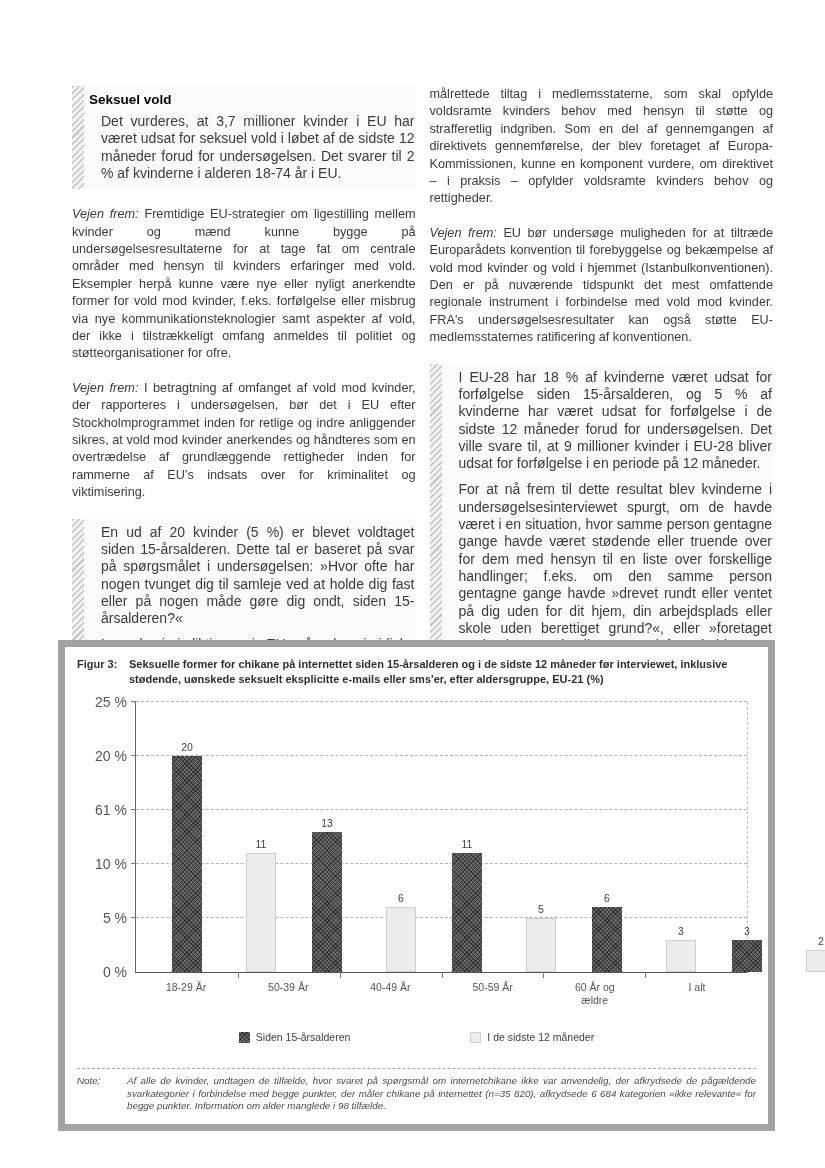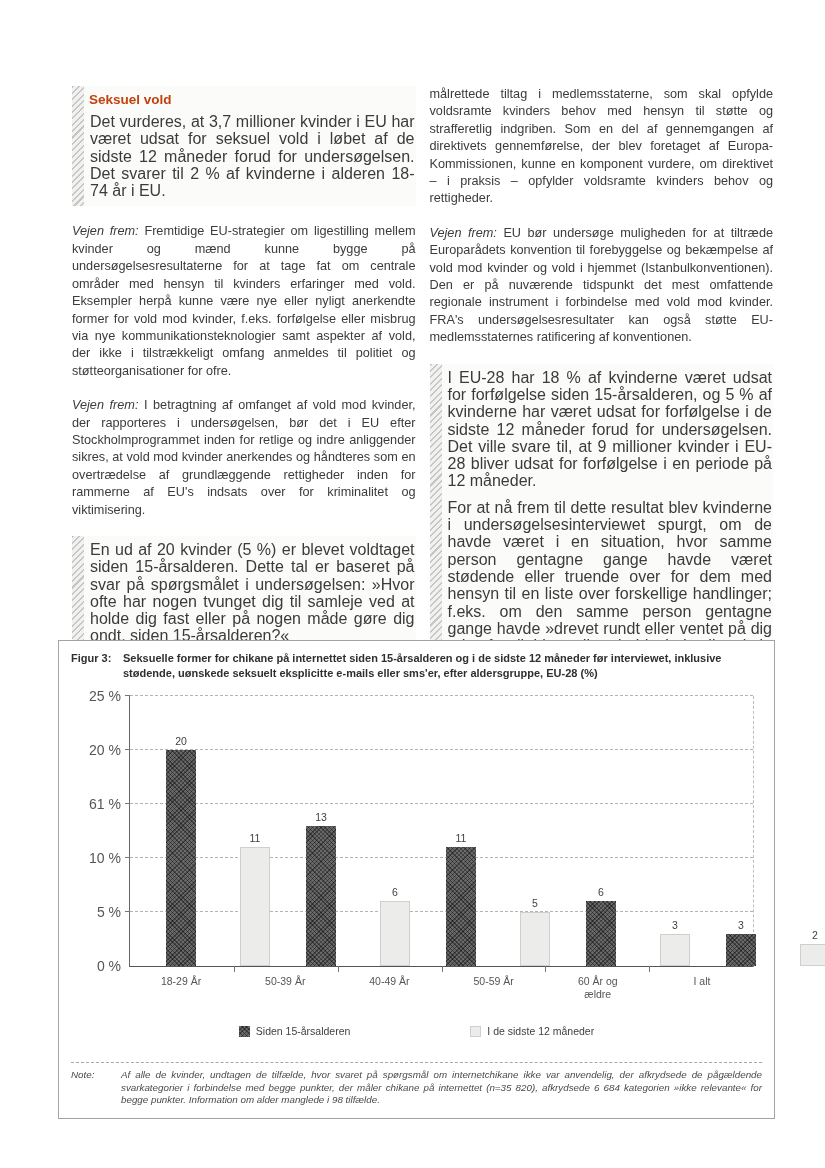--- a/index.html
+++ b/index.html
@@ -9,28 +9,28 @@
   }
   .content{position:absolute;left:72px;top:86px;width:701px;display:flex;gap:14px;}
   .col{width:344px;}
   p.body-para{font-size:12.7px;line-height:17.4px;text-align:justify;margin:0 0 17px 0;}
   .lead{font-weight:normal;font-style:italic;}
   .callout{position:relative;background:#fbfbfa;padding:5px 1px 7px 17px;margin:0 0 17px 0;}
   .callout::before{
     content:"";position:absolute;left:0;top:0;bottom:0;width:12px;
     background:repeating-linear-gradient(135deg,#c6c6c4 0 1.5px,#f1f1ef 1.5px 4.5px);
   }
-  .callout h3{font-size:13.5px;margin:1px 0 6px 0;color:#c2410c;}
-  .callout p{font-size:16px;line-height:17.3px;text-align:justify;margin:0 0 9px 1px;}
+  .callout h3{font-size:13.5px;margin:1px 0 6px 0;color:#000000;}
+  .callout p{font-size:14px;line-height:17.3px;text-align:justify;margin:0 0 9px 12px;}
   .callout p:last-child{margin-bottom:0;}
 
   
   .figure{
     position:absolute;left:58px;top:640px;width:717px;box-sizing:border-box;
-    border:1px solid #a3a3a3;background:#fff;padding:10px 12px 8px 12px;min-height:472px;
+    border:7px solid #a3a3a3;background:#fff;padding:10px 12px 8px 12px;min-height:472px;
   }
   .fig-title-row{display:flex;font-size:11px;font-weight:bold;color:#2f2f2f;line-height:14.5px;}
   .fig-label{width:52px;flex:none;}
   .fig-title{flex:1;padding-right:6px;text-align:left;}
   .chart{margin:16px 8px 0 58px;}
   .plot{
     position:relative;height:270px;display:flex;
     border-left:1px solid #666;border-bottom:1px solid #555;border-right:1px dashed #bdbdbd;
   }
   .gridline{position:absolute;left:0;right:0;height:0;border-top:1px dashed #b3b3b3;}
@@ -96,21 +96,21 @@
       <p>I EU-28 har 18 % af kvinderne været udsat for forfølgelse siden 15-årsalderen, og 5 % af kvinderne har været udsat for forfølgelse i de sidste 12 måneder forud for undersøgelsen. Det ville svare til, at 9 millioner kvinder i EU-28 bliver udsat for forfølgelse i en periode på 12 måneder.</p>
       <p>For at nå frem til dette resultat blev kvinderne i undersøgelsesinterviewet spurgt, om de havde været i en situation, hvor samme person gentagne gange havde været stødende eller truende over for dem med hensyn til en liste over forskellige handlinger; f.eks. om den samme person gentagne gange havde »drevet rundt eller ventet på dig uden for dit hjem, din arbejdsplads eller skole uden berettiget grund?«, eller »foretaget stødende, truende eller tavse telefonopkald?«.</p>
     </div>
     <p class="body-para"><span class="lead">Vejen frem:</span> <span>EU-medlemsstaterne tilskyndes til at udarbejde specifikke nationale handlingsplaner for vold mod kvinder, hvor undersøgelsesresultaterne anvendes i tilfælde af manglende data på nationalt plan. Aktører i det civile samfund, der arbejder med voldsramte kvinder, kan med fordel inddrages i udarbejdelsen af handlingsplaner for at hjælpe med at sikre, at disse kan give praktiske resultater for ofrene og være bæredygtige.</span></p>
   </div>
 </div>
 
 <div class="figure">
   <div class="fig-title-row">
     <div class="fig-label">Figur 3:</div>
-    <div class="fig-title">Seksuelle former for chikane på internettet siden 15-årsalderen og i de sidste 12 måneder før interviewet, inklusive stødende, uønskede seksuelt eksplicitte e-mails eller sms'er, efter aldersgruppe, EU-28 (%)</div>
+    <div class="fig-title">Seksuelle former for chikane på internettet siden 15-årsalderen og i de sidste 12 måneder før interviewet, inklusive stødende, uønskede seksuelt eksplicitte e-mails eller sms'er, efter aldersgruppe, EU-21 (%)</div>
   </div>
 
   <div class="chart">
     <div class="plot">
         <span class="ylabel" style="bottom: 0px;">0 %</span>
         <div class="gridline" style="bottom: 54px;"></div>
         <div class="ytick" style="bottom: 54px;"></div>
         <span class="ylabel" style="bottom: 54px;">5 %</span>
         <div class="gridline" style="bottom: 108px;"></div>
         <div class="ytick" style="bottom: 108px;"></div>

